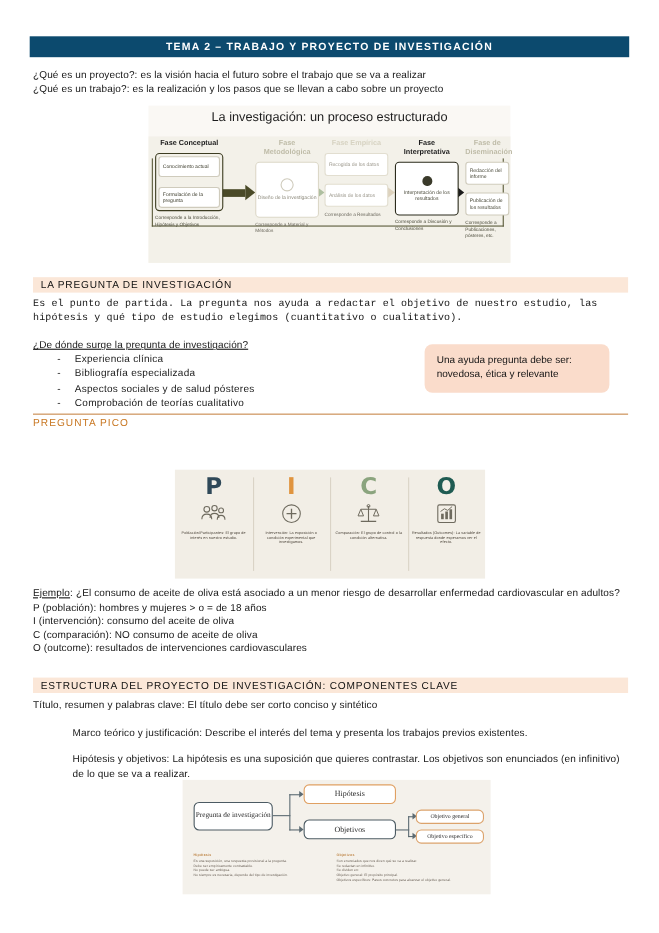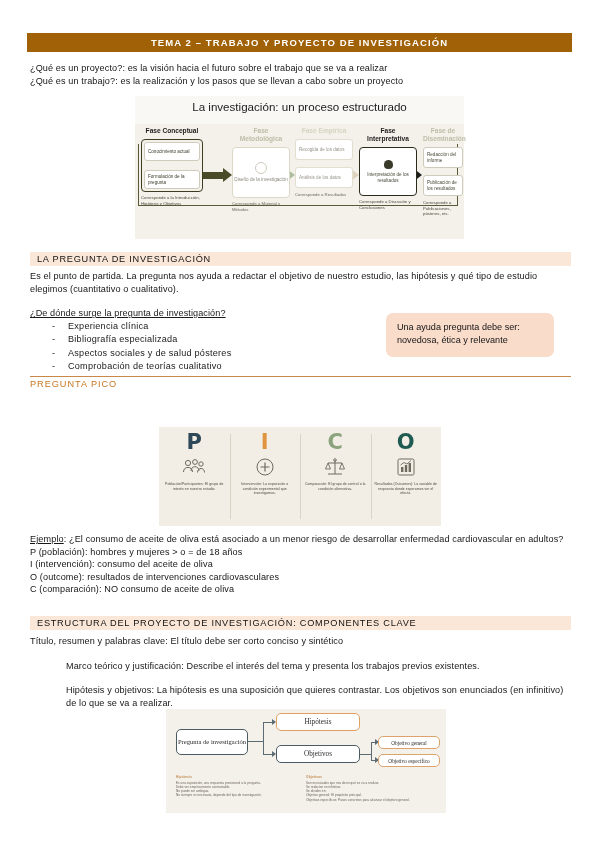--- a/index.html
+++ b/index.html
@@ -23,21 +23,21 @@
     box-sizing: border-box;
   }
 
   
   .title-bar {
     position: absolute;
     left: 27px;
     top: 33px;
     width: 545px;
     height: 19px;
-    background: #a16207;
+    background: #0c4a6e;
     display: flex;
     align-items: center;
     justify-content: center;
   }
   .title-bar-text {
     color: #ffffff;
     font-size: 9.5px;
     font-weight: bold;
     letter-spacing: 1.1px;
   }
@@ -86,20 +86,21 @@
   
   .sec-pregunta {
     position: absolute;
     left: 30px;
     top: 252px;
     width: 541px;
   }
   .sec-pregunta .para {
     margin-top: 4px;
     width: 520px;
+    font-family: Liberation Mono, monospace;
   }
   .sub-q {
     margin-top: 13px;
     font-size: 9.1px;
     text-decoration: underline;
     letter-spacing: 0.1px;
   }
   ul.dashlist {
     margin: 2px 0 0 0;
     padding: 0;
@@ -475,22 +476,22 @@
     </div>
 
   </div>
 
   <div class="sec-ejemplo">
     <div class="body-text">
       <span class="ul-underline">Ejemplo</span><span>: ¿El consumo de aceite de oliva está asociado a un menor riesgo de desarrollar enfermedad cardiovascular en adultos?</span>
     </div>
     <div class="body-text">P (población): hombres y mujeres &gt; o = de 18 años</div>
     <div class="body-text">I (intervención): consumo del aceite de oliva</div>
+    <div class="body-text">C (comparación): NO consumo de aceite de oliva</div>
     <div class="body-text">O (outcome): resultados de intervenciones cardiovasculares</div>
-    <div class="body-text">C (comparación): NO consumo de aceite de oliva</div>
   </div>
 
   <div class="sec-estructura">
     <div class="section-band">
       <span class="section-band-text">ESTRUCTURA DEL PROYECTO DE INVESTIGACIÓN: COMPONENTES CLAVE</span>
     </div>
     <div class="body-text para">Título, resumen y palabras clave: El título debe ser corto conciso y sintético</div>
     <div class="body-text para gap">Marco teórico y justificación: Describe el interés del tema y presenta los trabajos previos existentes.</div>
     <div class="body-text para gap">Hipótesis y objetivos: La hipótesis es una suposición que quieres contrastar. Los objetivos son enunciados (en infinitivo) de lo que se va a realizar.</div>
   </div>

